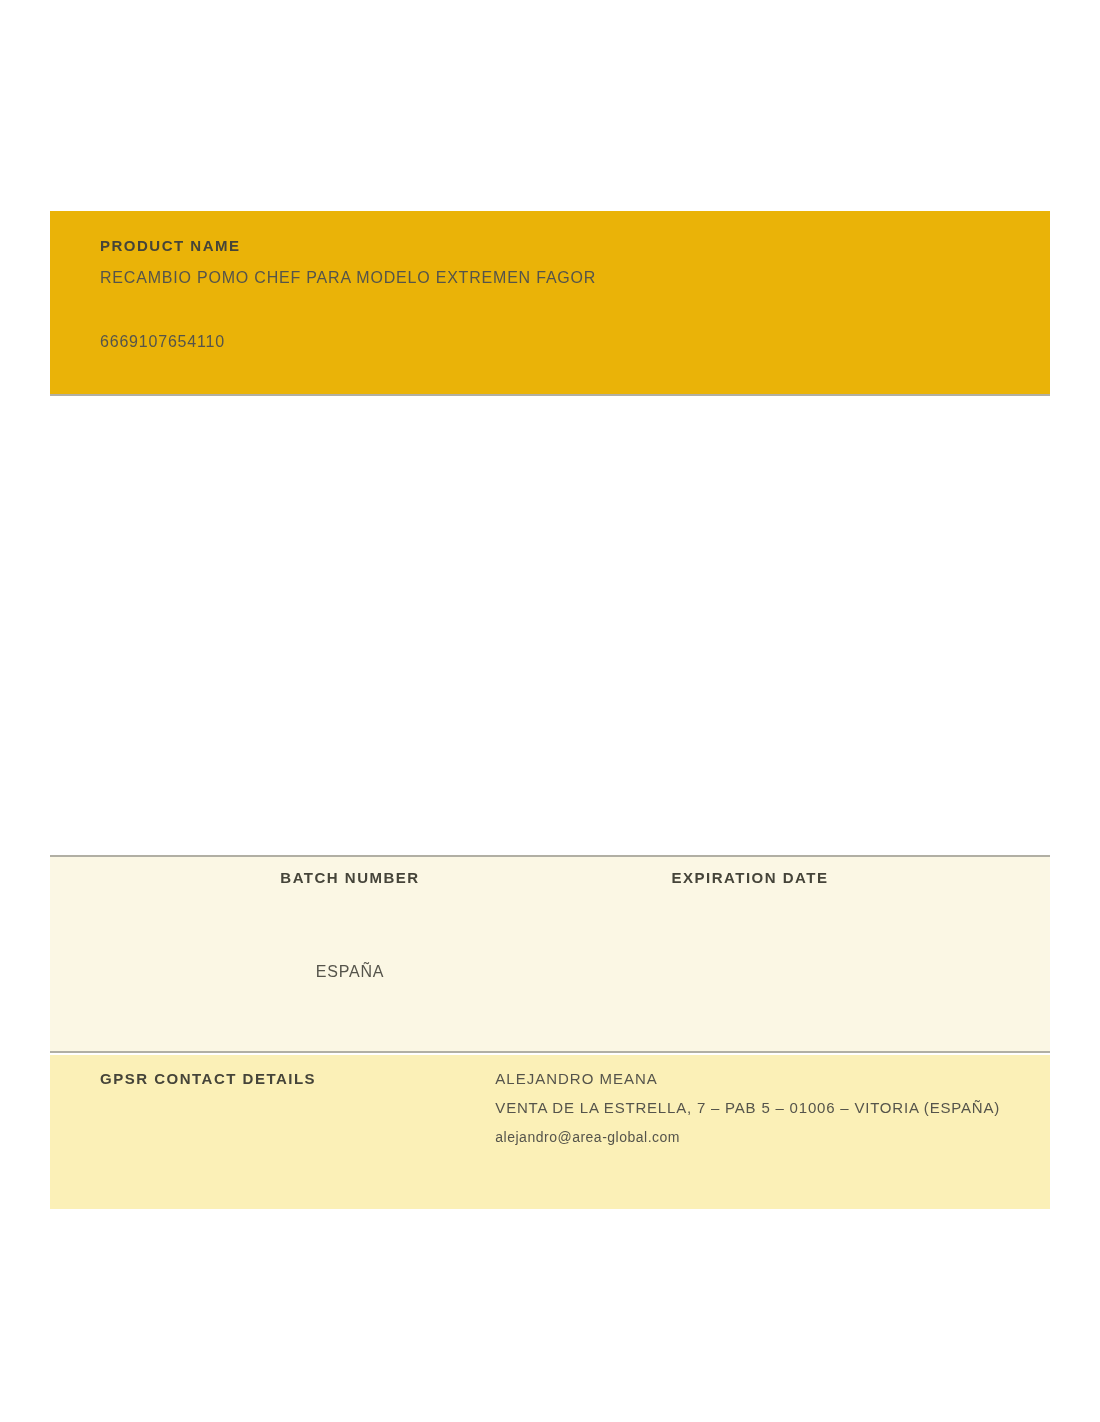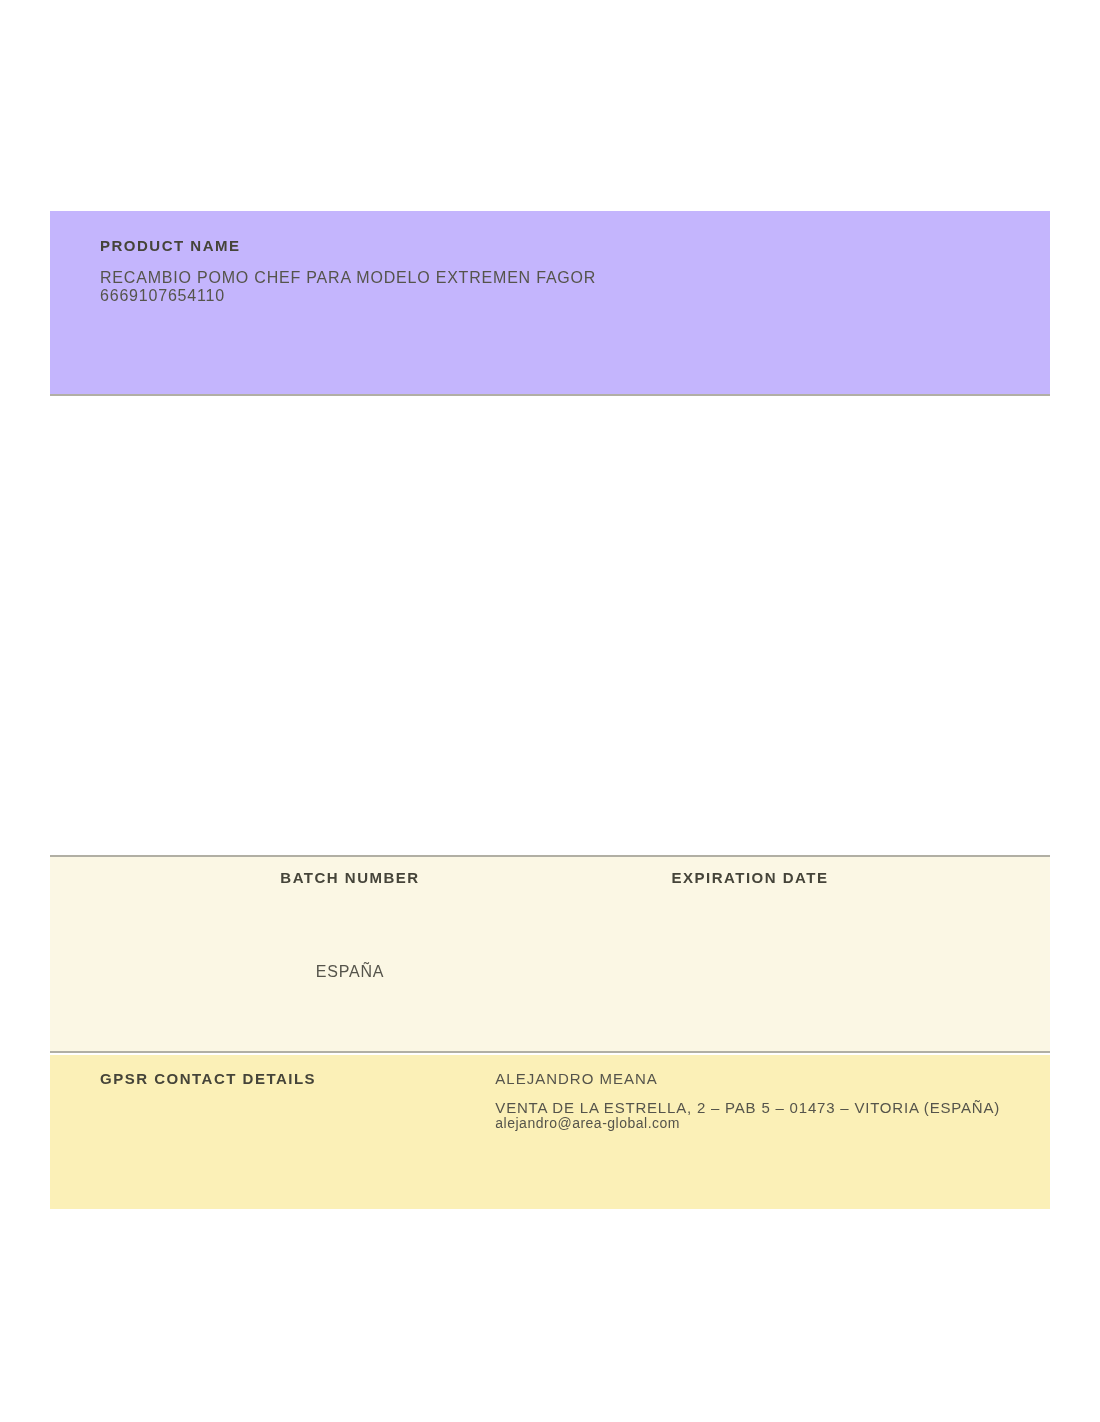--- a/index.html
+++ b/index.html
@@ -18,21 +18,21 @@
     overflow: hidden;
   }
   .section {
     position: absolute;
     left: 50px;
     width: 1000px;
   }
   .section-product {
     top: 211px;
     height: 185px;
-    background: #c4b5fd;
+    background: #eab308;
     border-bottom: 2px solid #b1afa4;
     padding: 27px 50px 0 50px;
   }
   .section-batch {
     top: 855px;
     height: 198px;
     background: #fbf7e4;
     border-top: 2px solid #b1afa4;
     border-bottom: 2px solid #b1afa4;
     padding: 13px 100px 0 100px;
@@ -54,21 +54,21 @@
     line-height: 1.1;
   }
   .value {
     font-size: 16px;
     font-weight: normal;
     letter-spacing: 0.8px;
     color: #55544b;
     line-height: 1.15;
   }
   .section-product .label { margin-bottom: 14px; }
-  .section-product .value-product { }
+  .section-product .value-product { margin-bottom: 46px; }
 
   .grid-row {
     display: grid;
     grid-template-columns: 1fr 1fr;
     text-align: center;
   }
   .grid-row .cell .label { margin-bottom: 13px; }
   .grid-row.row-empty-values { margin-bottom: 45px; }
   .grid-row .cell .value { min-height: 18px; }
 
@@ -85,20 +85,21 @@
     font-size: 15px;
     letter-spacing: 0.8px;
     color: #55544b;
     margin-top: 12px;
     line-height: 1.1;
   }
   .contact-right .contact-email {
     font-size: 14px;
     letter-spacing: 0.5px;
     color: #55544b;
+    margin-top: 14px;
     line-height: 1.1;
   }
 </style>
 </head>
 <body>
 
 <div class="page">
 
   <section class="section section-product">
     <div class="label">PRODUCT NAME</div>
@@ -121,18 +122,18 @@
       <div class="cell">
         <div class="value">ESPAÑA</div>
       </div>
     </div>
   </section>
 
   <section class="section section-contact">
     <div class="label">GPSR CONTACT DETAILS</div>
     <div class="contact-right">
       <div class="contact-name">ALEJANDRO MEANA</div>
-      <div class="contact-address">VENTA DE LA ESTRELLA, 2 – PAB 5 – 01473 – VITORIA (ESPAÑA)</div>
+      <div class="contact-address">VENTA DE LA ESTRELLA, 7 – PAB 5 – 01006 – VITORIA (ESPAÑA)</div>
       <div class="contact-email">alejandro@area-global.com</div>
     </div>
   </section>
 
 </div>
 
 </body></html>

